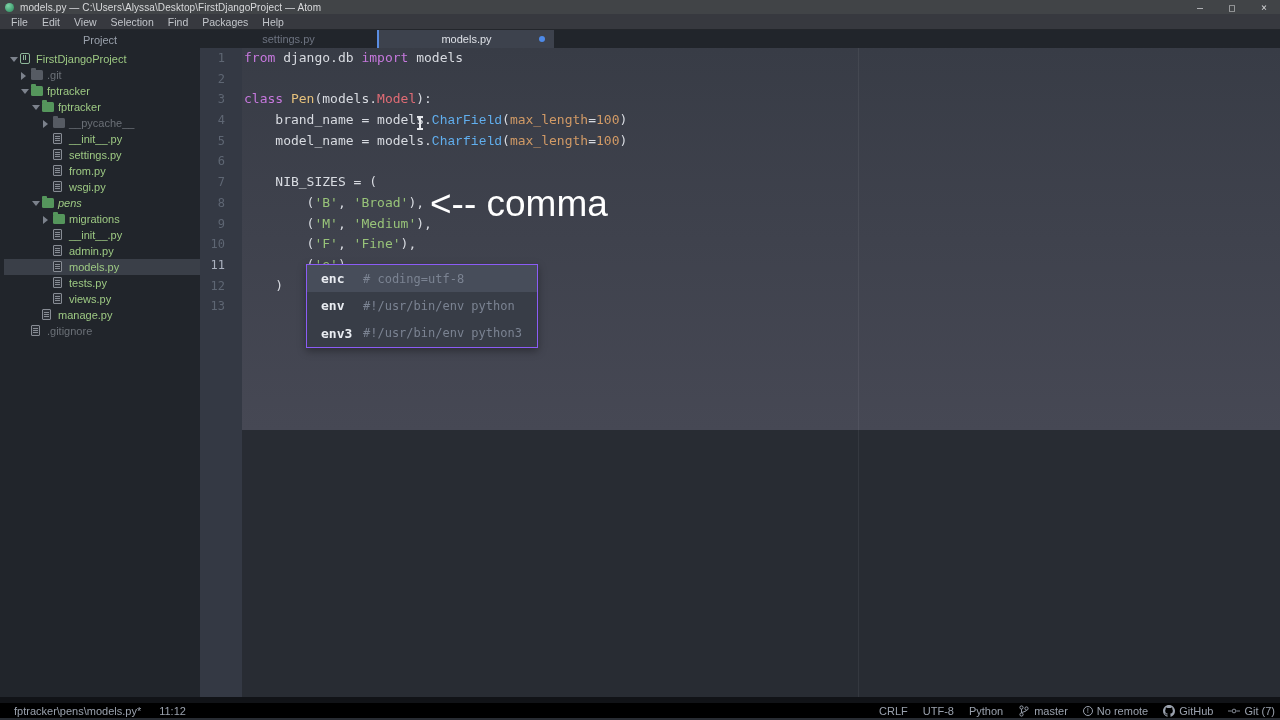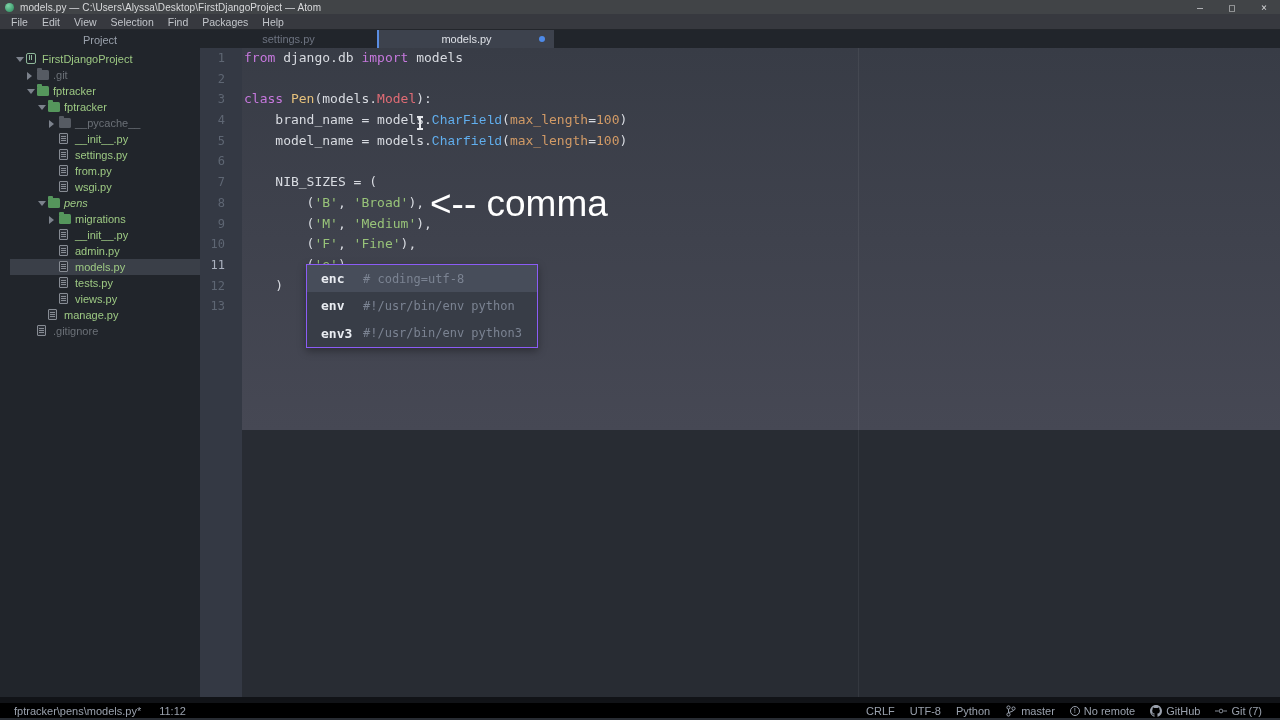--- a/index.html
+++ b/index.html
@@ -22,21 +22,21 @@
     background:#37393f; display:flex; align-items:center; padding-left:4px;
     border-bottom:1px solid #23262b; }
   .menu-item { font-size:10.5px; color:#c2c5ca; padding:0 7px; height:100%;
     display:flex; align-items:center; }
 
   
   .project-panel { position:absolute; left:0; top:30px; width:200px; height:667px;
     background:#21252b; }
   .project-header { height:20px; display:flex; align-items:center; justify-content:center;
     font-size:11px; color:#9aa1ac; }
-  .tree { position:absolute; left:10px; top:21px; width:200px;text-align:right; }
+  .tree { position:absolute; left:4px; top:21px; width:200px;text-align:right; }
   .tree-row { position:relative; height:16px; display:flex; align-items:center;
     font-size:11px; white-space:nowrap; }
   .tree-row.selected { background:#3a3f48; }
   .tree-label.added { color:#9dc983; }
   .tree-label.ignored { color:#6b7077; }
   .chev { position:absolute; top:5px; width:0; height:0; }
   .chev.down { border-left:4px solid transparent; border-right:4px solid transparent;
     border-top:5px solid #7c828c; margin-top:1px; }
   .chev.right { border-top:4px solid transparent; border-bottom:4px solid transparent;
     border-left:5px solid #7c828c; }
@@ -110,21 +110,21 @@
   .popup-word { width:42px; font-family:"DejaVu Sans Mono", monospace; font-size:13px;
     font-weight:bold; color:#e9ecf1; }
   .popup-desc { font-family:"DejaVu Sans Mono", monospace; font-size:12px; color:#7b8392; }
 
   
   .editor-bottom-strip { position:absolute; left:0; top:697px; width:1280px; height:6px;
     background:#111317; }
   .statusbar { position:absolute; left:0; top:703px; width:1280px; height:15px;
     background:#000000; display:flex; align-items:center; font-size:11px; color:#9aa1ad; }
   .sb-left { display:flex; align-items:center; gap:18px; padding-left:14px; }
-  .sb-right { margin-left:auto; display:flex; align-items:center; gap:15px; padding-right:18px; }
+  .sb-right { margin-left:auto; display:flex; align-items:center; gap:15px; padding-right:5px; }
   .sb-item { display:flex; align-items:center; gap:4px; }
   .sb-icon { display:inline-flex; width:12px; height:12px; align-items:center;
     justify-content:center; }
   .sb-icon svg { display:block; }
   .alert-circle { width:10px; height:10px; border:1px solid #9aa1ad; border-radius:50%;
     font-size:8px; line-height:8px; display:flex; align-items:center; justify-content:center;
     color:#9aa1ad; }
 </style>
 </head>
 <body>

